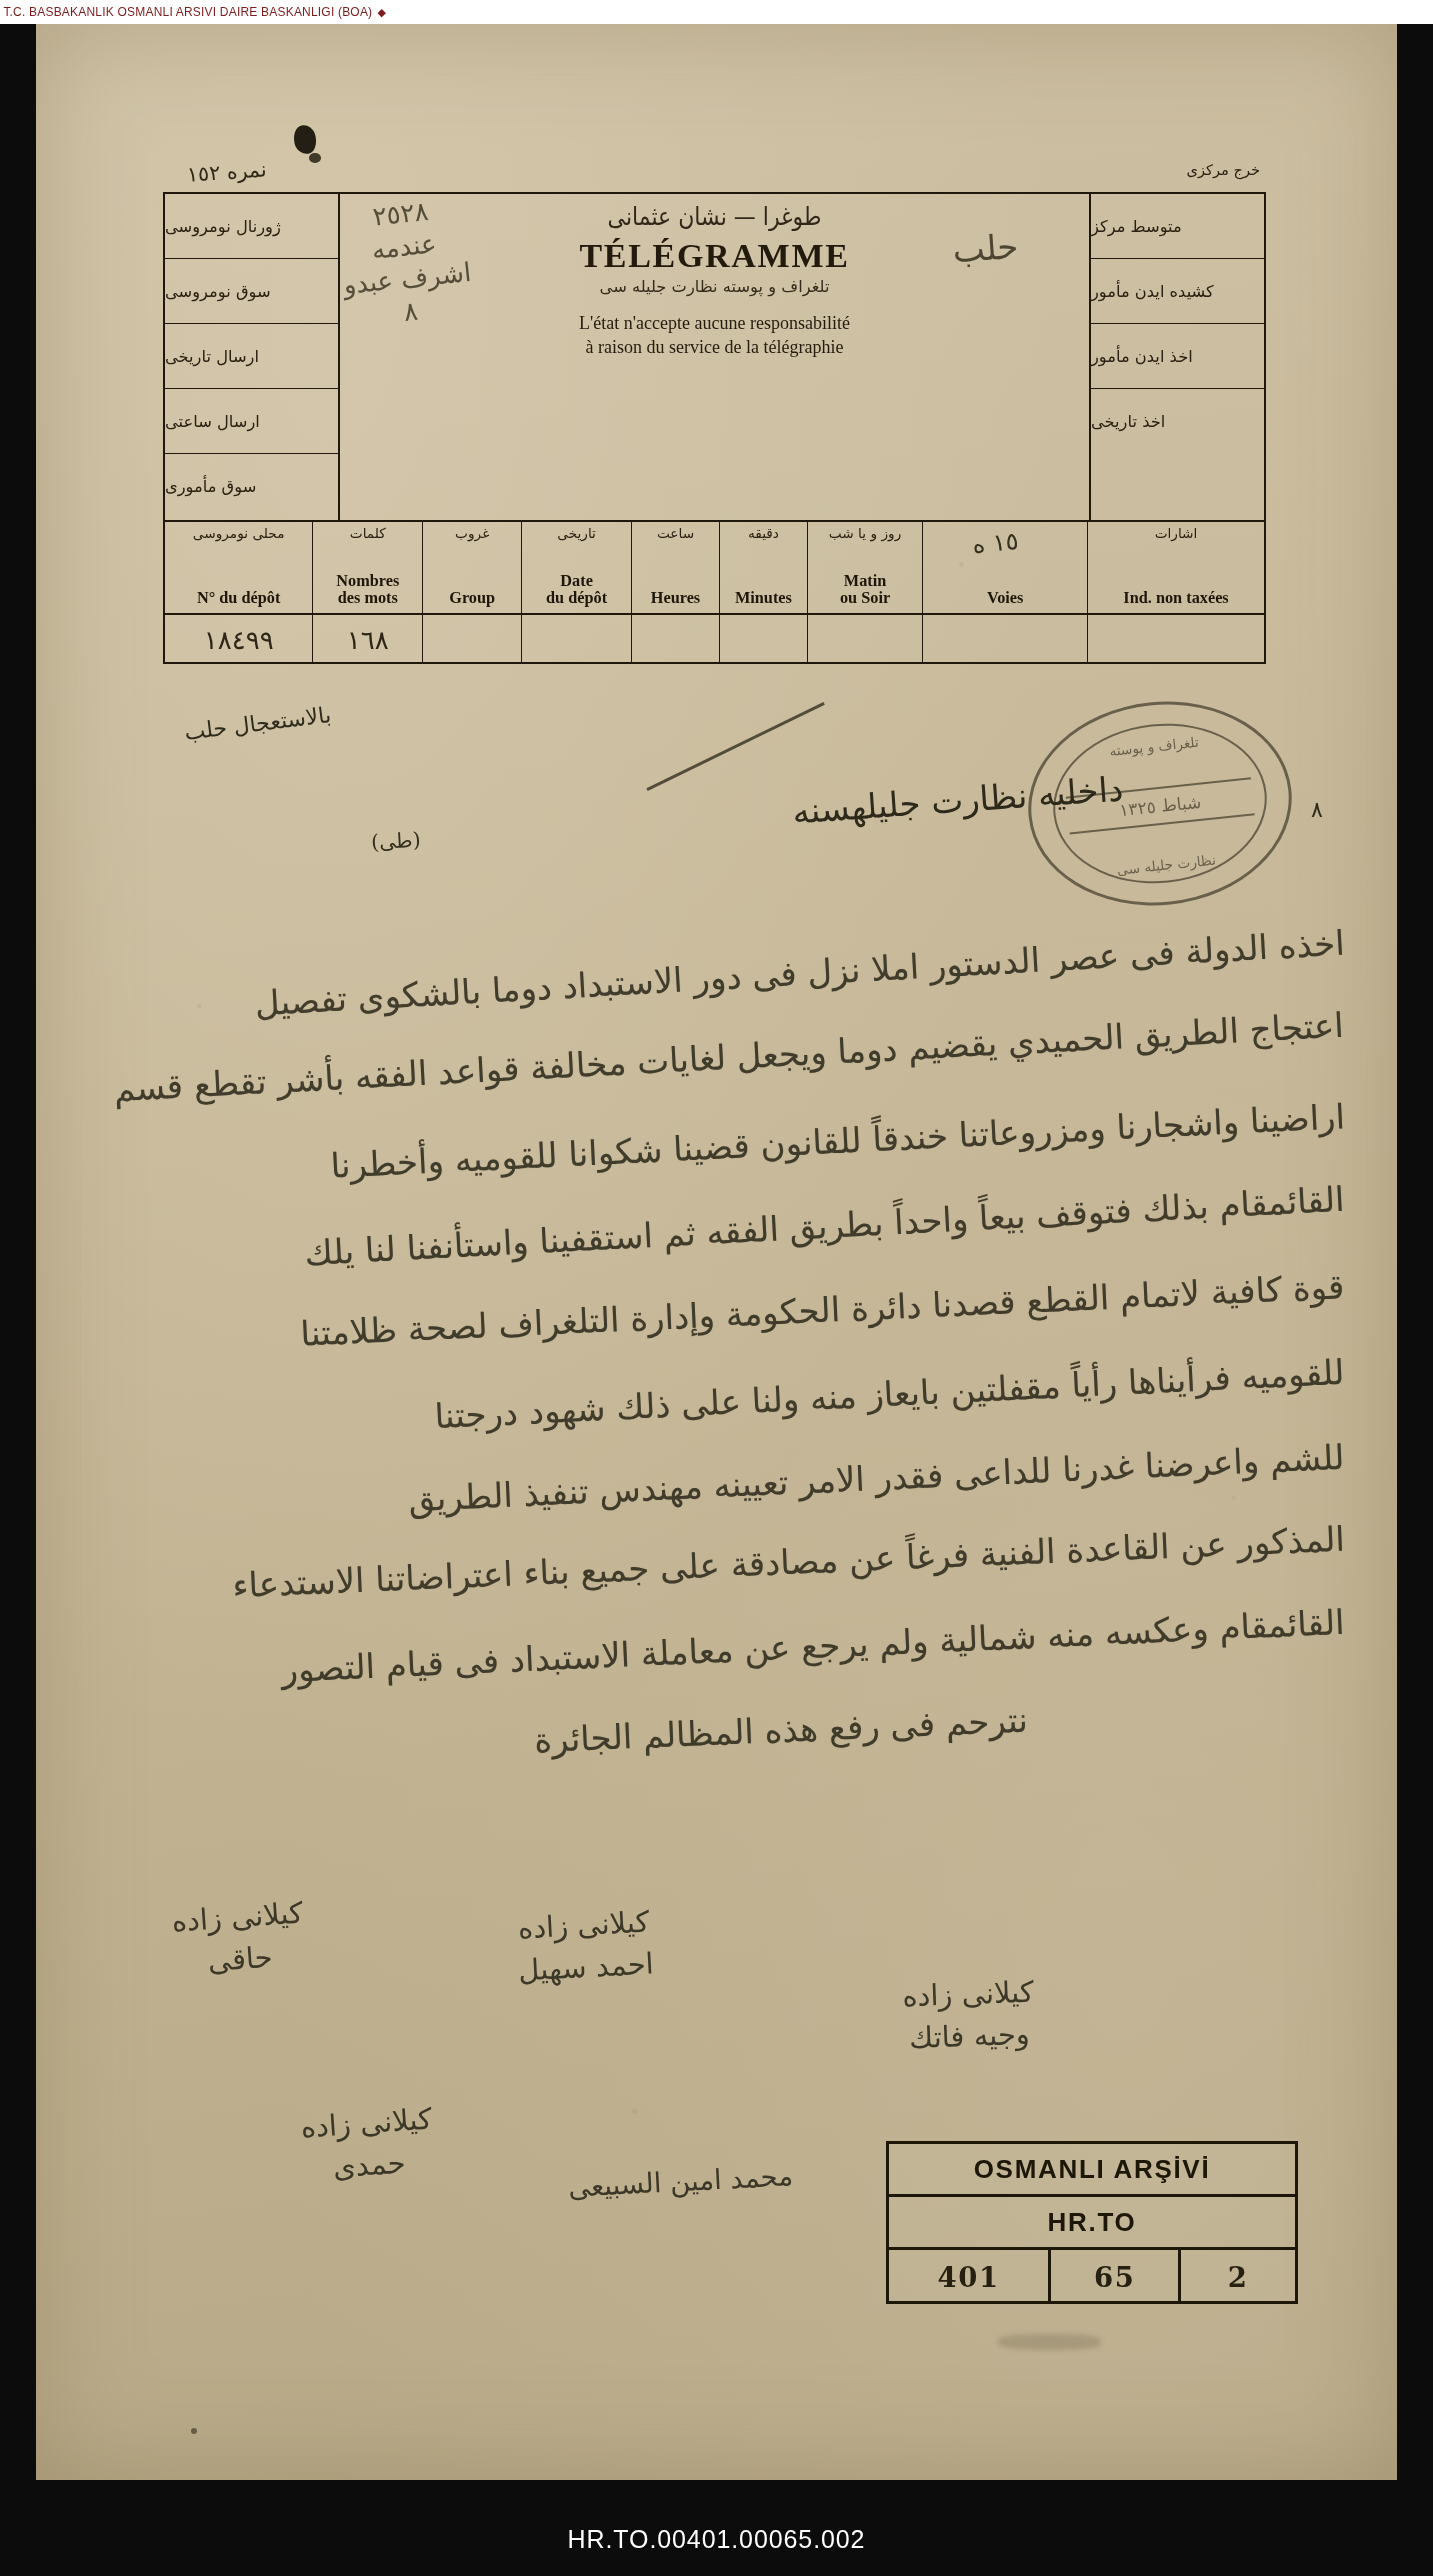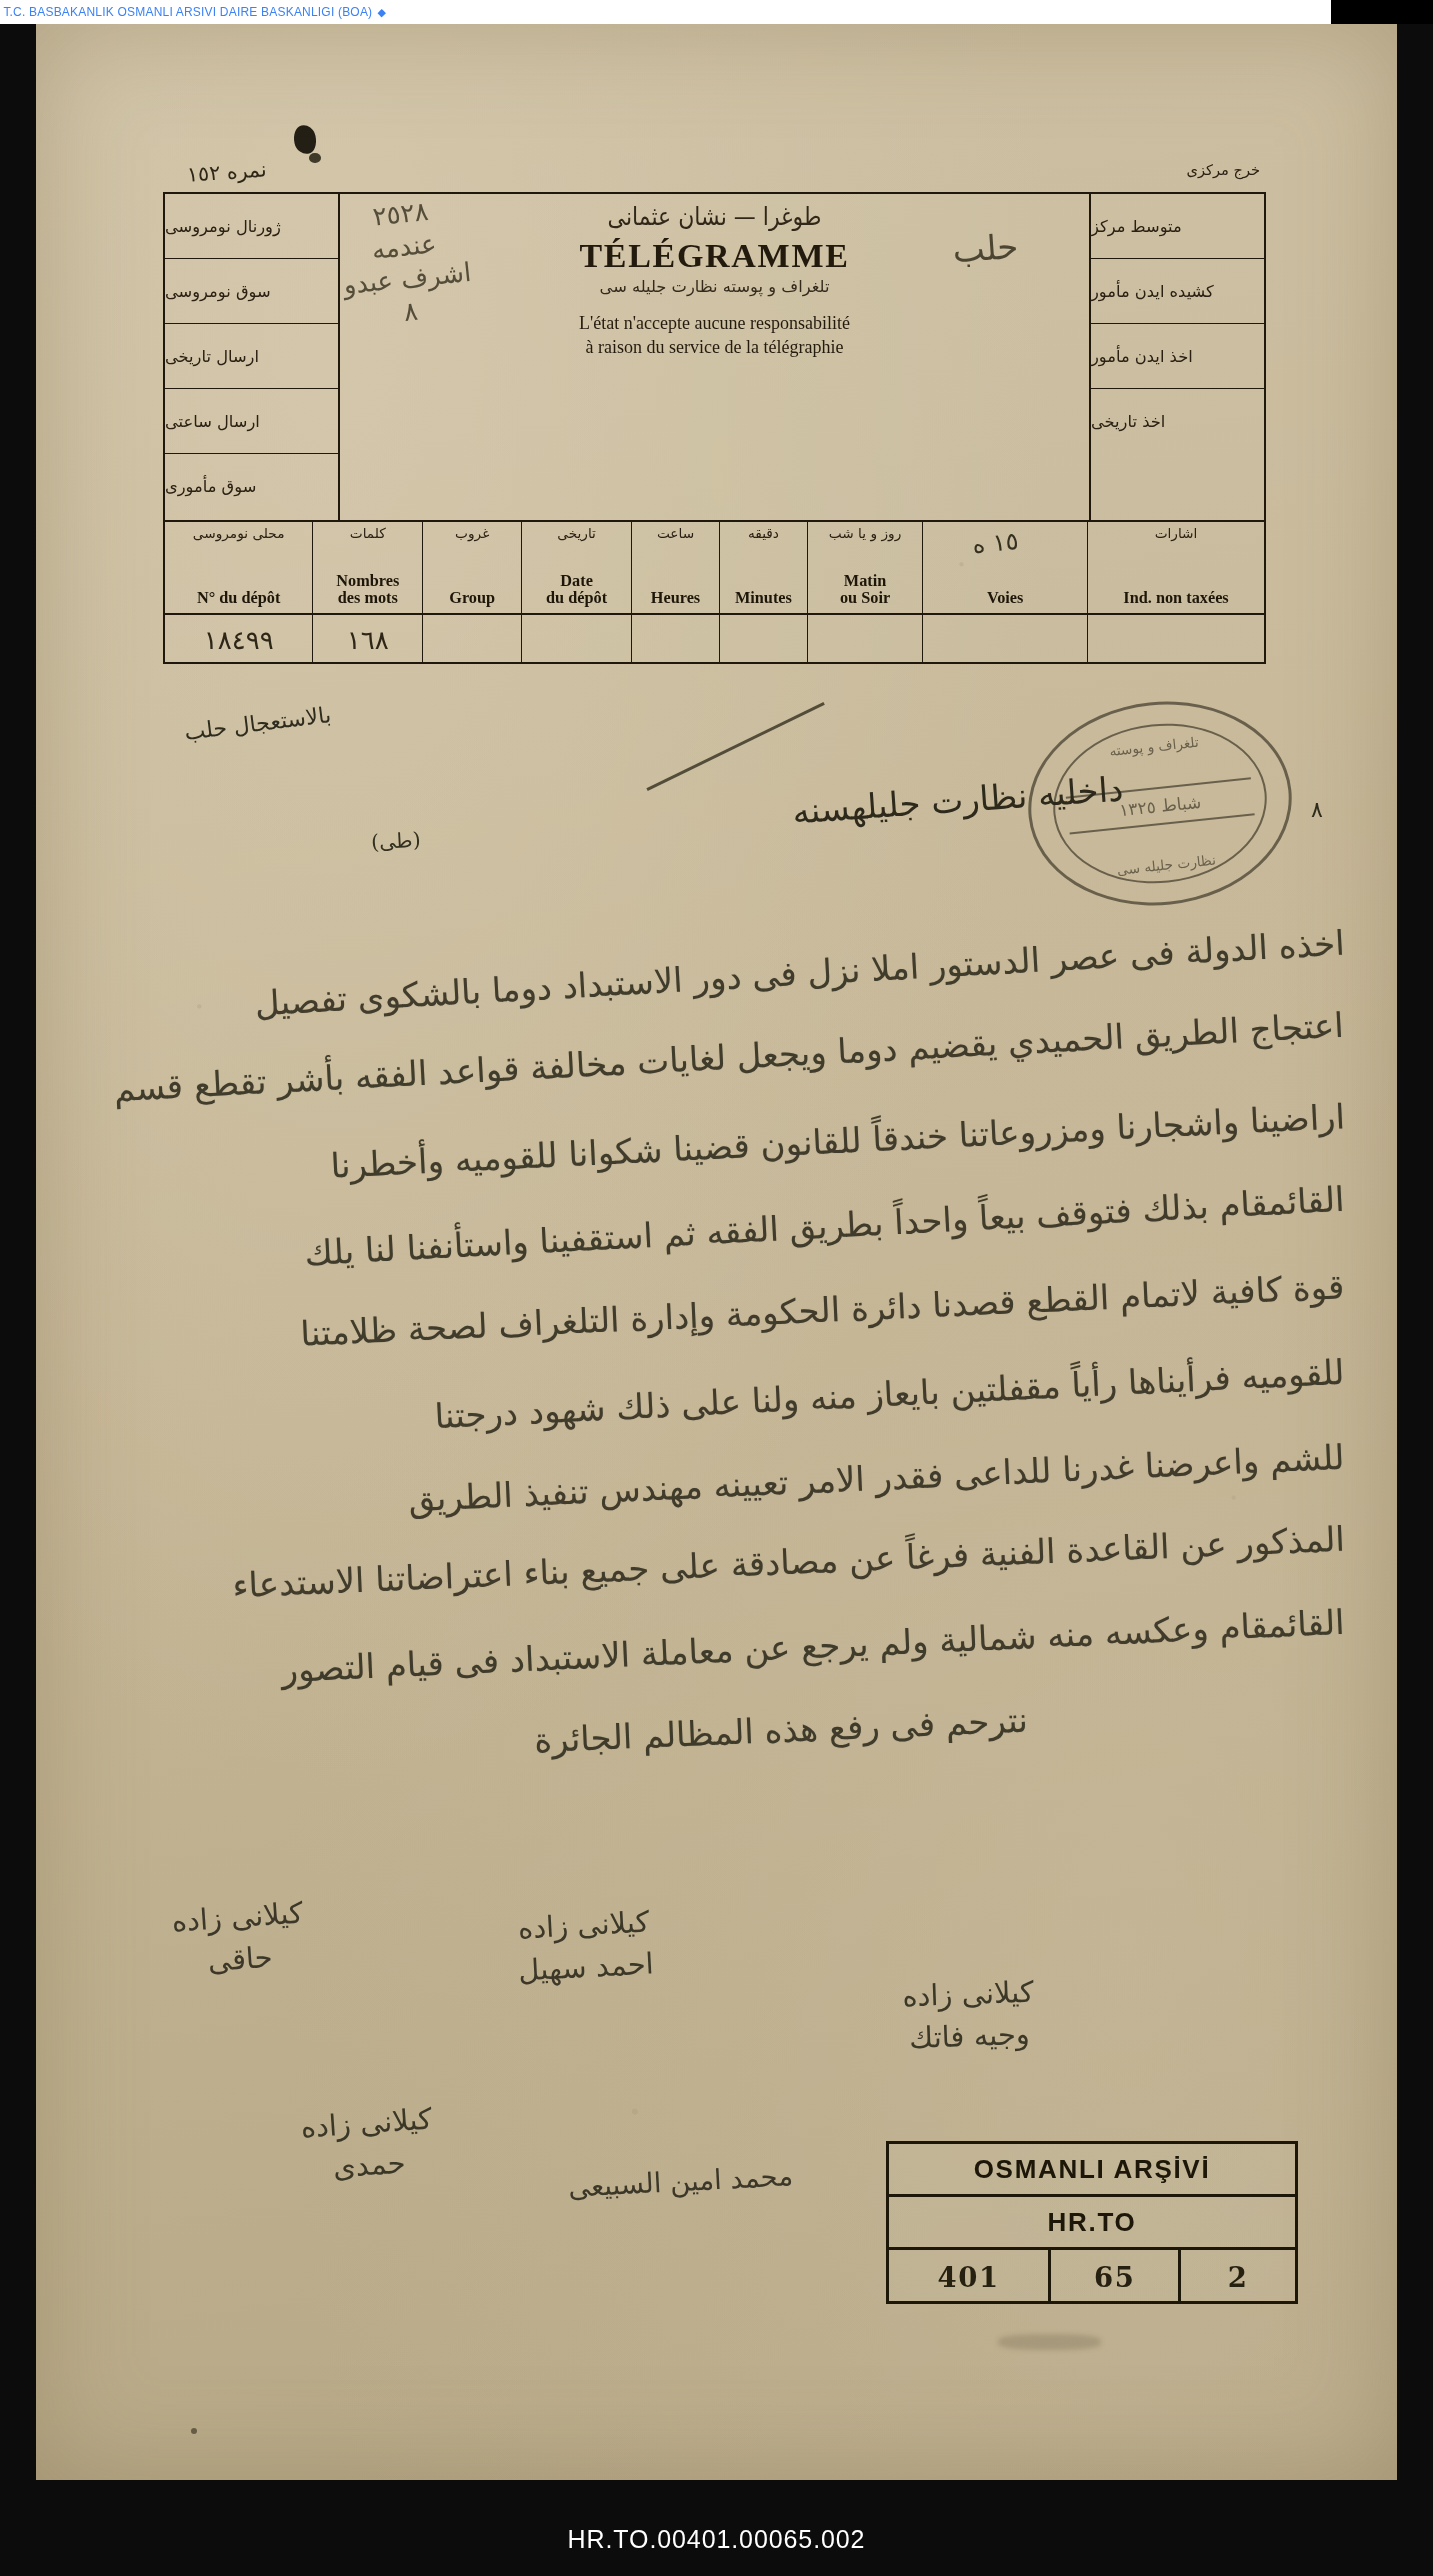--- a/index.html
+++ b/index.html
@@ -12,24 +12,24 @@
     height: 2576px;
     position: relative;
     font-family: "Liberation Sans", sans-serif;
     overflow: hidden;
   }
 
   
   .archive-strip {
     position: absolute;
     top: 0; left: 0;
-    width: 1331px;
+    width: 1433px;
     height: 24px;
     background: #ffffff;
-    color: #3b82f6;
+    color: #7f1d1d;
     font-size: 12px;
     letter-spacing: 0.2px;
     display: flex;
     align-items: center;
     padding-left: 3.4px;
     box-sizing: border-box;
     white-space: nowrap;
     z-index: 50;
   }
   .archive-strip .dot {

